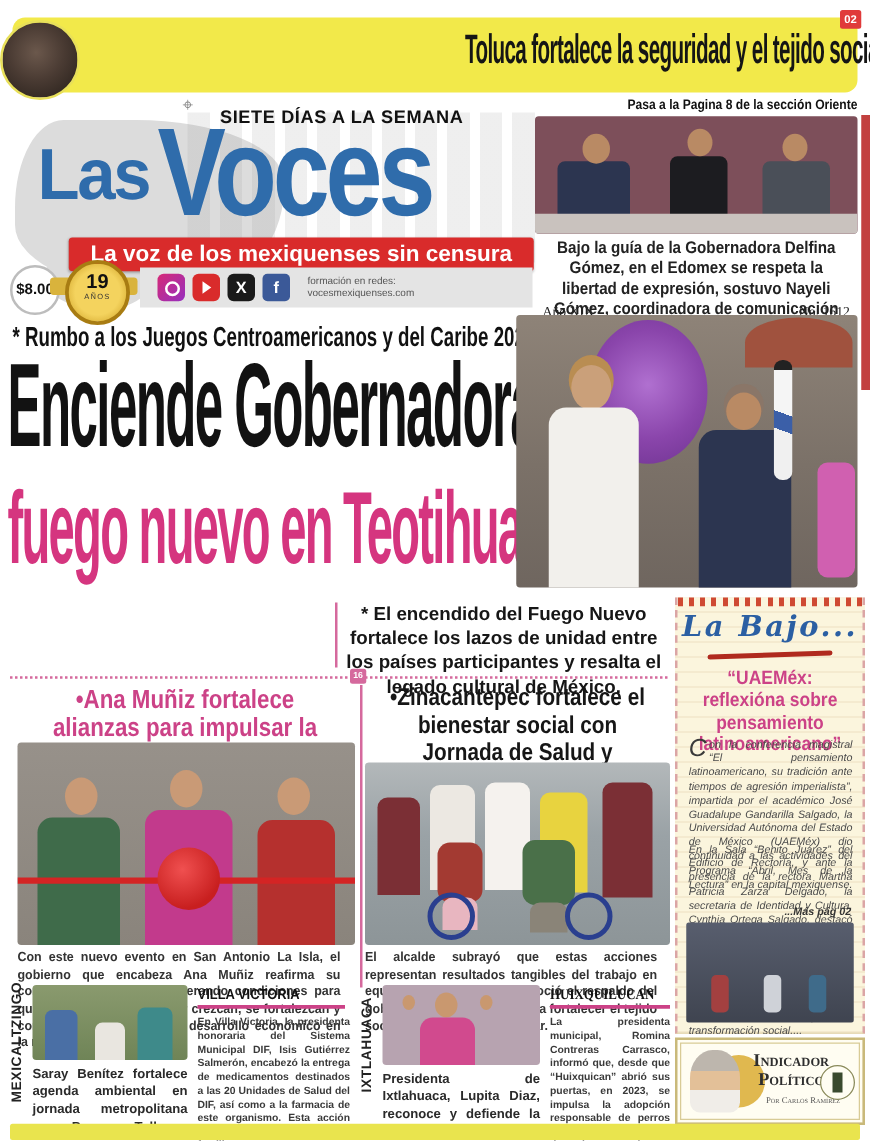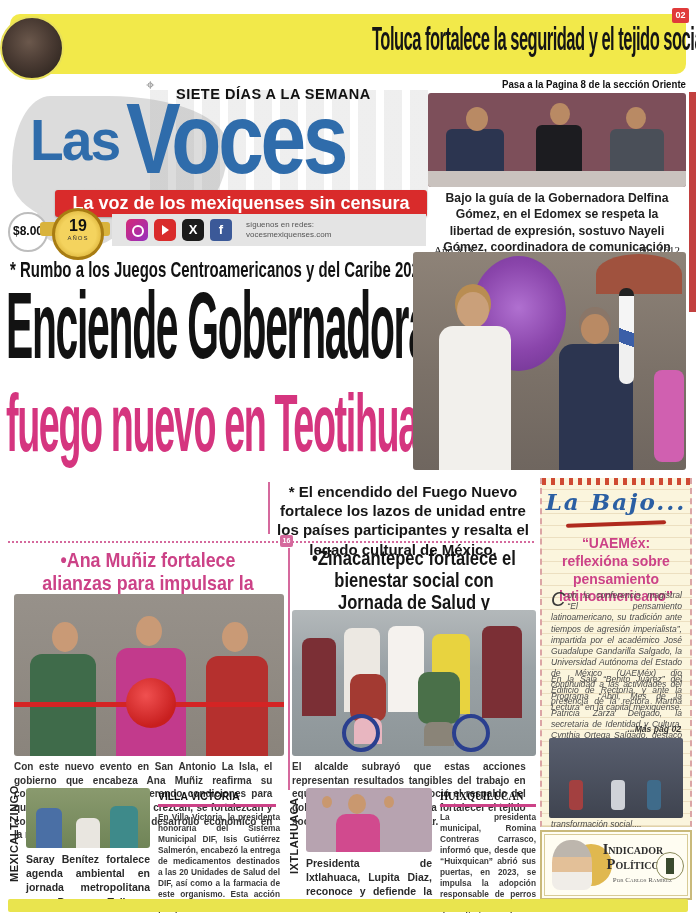--- a/index.html
+++ b/index.html
@@ -199,21 +199,21 @@
     <b>19</b>
     <i>AÑOS</i>
   </div>
 
   <div class="abs info-strip">
     <span class="sicon ig"></span>
     <span class="sicon yt"></span>
     <span class="sicon xx">X</span>
     <span class="sicon fb">f</span>
     <span class="social-note">
-      <span>síguenos en redes:</span><br>
+      <span>formación en redes:</span><br>
       <span>vocesmexiquenses.com</span>
     </span>
   </div>
   <div class="abs edition-block">
     <div class="edition-row1">
       <span>Año XIX</span>
       <span>No. 1612</span>
     </div>
   </div>
   <div class="abs red-edge"></div>

